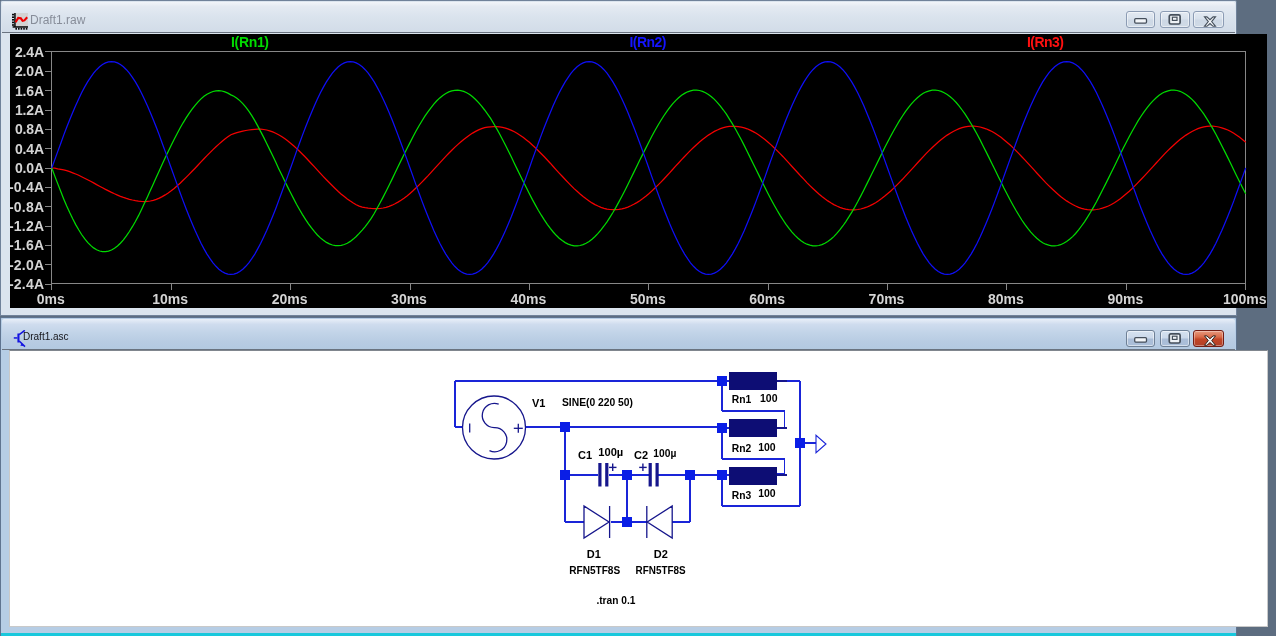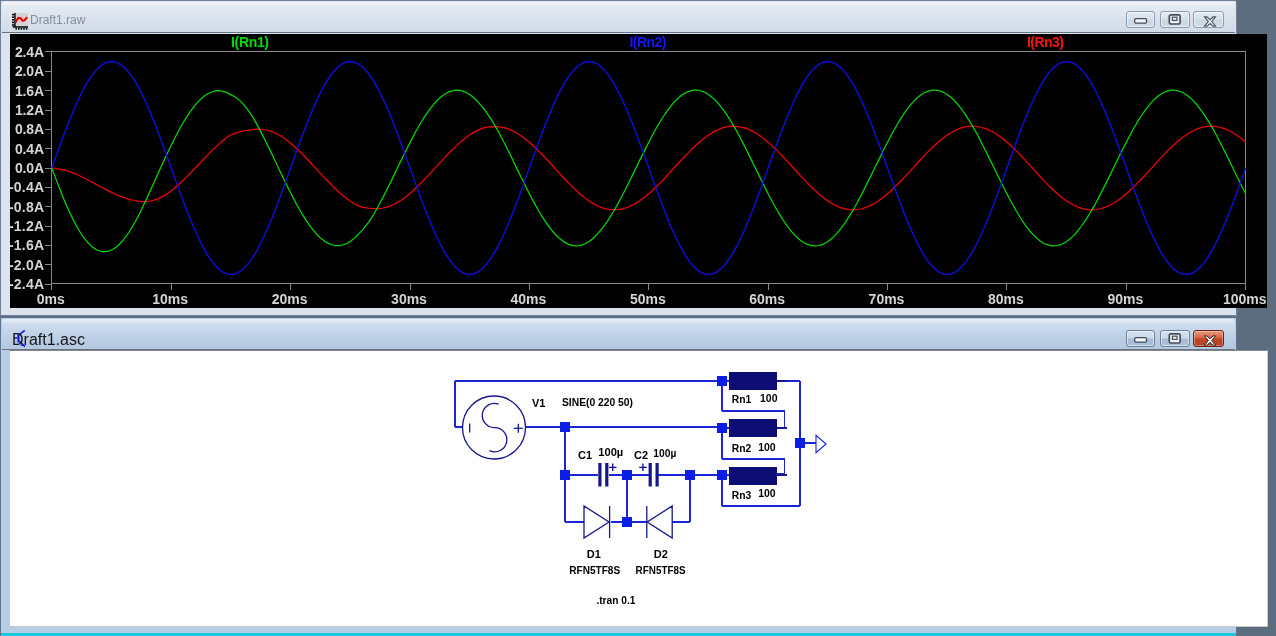--- a/index.html
+++ b/index.html
@@ -117,21 +117,21 @@
         <g fill="#1414e0">
           <rect x="4.4" y="3.5" width="2.1" height="9"></rect>
           <rect x="0.8" y="7.2" width="3.6" height="1.5"></rect>
           <path d="M8.6 13.2 L11.2 16 L7.4 15.7 Z"></path>
         </g>
         <g stroke="#1414e0" stroke-width="1.5" fill="none">
           <line x1="6.2" y1="4.6" x2="11.8" y2="0.3"></line>
           <line x1="6.2" y1="11" x2="12" y2="16.6"></line>
         </g>
       </svg>
-    <span style="position:absolute;left:10px;top:11.5px;font-size:16px;color:#15151a">Draft1.asc</span>
+    <span style="position:absolute;left:21px;top:11.5px;font-size:10px;color:#15151a">Draft1.asc</span>
     <div class="btns" style="top:11px">
         <div style="border:1px solid #6e8096;border-radius:3px;background:linear-gradient(180deg,#d6e2f0 0%,#cbd9ea 46%,#aabdd7 54%,#abbfd9 100%);height:17px;position:absolute;top:0;box-shadow:inset 0 0 0 1px rgba(255,255,255,0.5);left:0;width:29px"><svg width="27" height="15" viewBox="0 0 27 15">
             <rect x="7.7" y="6.7" width="11.8" height="4.4" rx="1" fill="#f2f5f8" stroke="#454f5b" stroke-width="1.3"></rect>
           </svg></div>
         <div style="border:1px solid #6e8096;border-radius:3px;background:linear-gradient(180deg,#d6e2f0 0%,#cbd9ea 46%,#aabdd7 54%,#abbfd9 100%);height:17px;position:absolute;top:0;box-shadow:inset 0 0 0 1px rgba(255,255,255,0.5);left:34px;width:30px"><svg width="28" height="15" viewBox="0 0 28 15">
             <rect x="8.3" y="2.8" width="10.8" height="9.2" rx="1.5" fill="#eef2f6" stroke="#454f5b" stroke-width="1.7"></rect>
             <rect x="11.4" y="5.2" width="4.6" height="3.2" fill="none" stroke="#454f5b" stroke-width="1.2"></rect>
           </svg></div>
         <div style="border:1px solid #731c12;border-radius:3px;width:31px;height:17px;position:absolute;top:0;left:67px;box-shadow:inset 0 0 0 1px rgba(255,255,255,0.35);background:linear-gradient(180deg,#e89a7e 0%,#d86a48 40%,#c24526 55%,#b04028 100%)">
           <svg width="29" height="15" viewBox="0 0 28 15" style="position:absolute;left:1px;top:1px">

